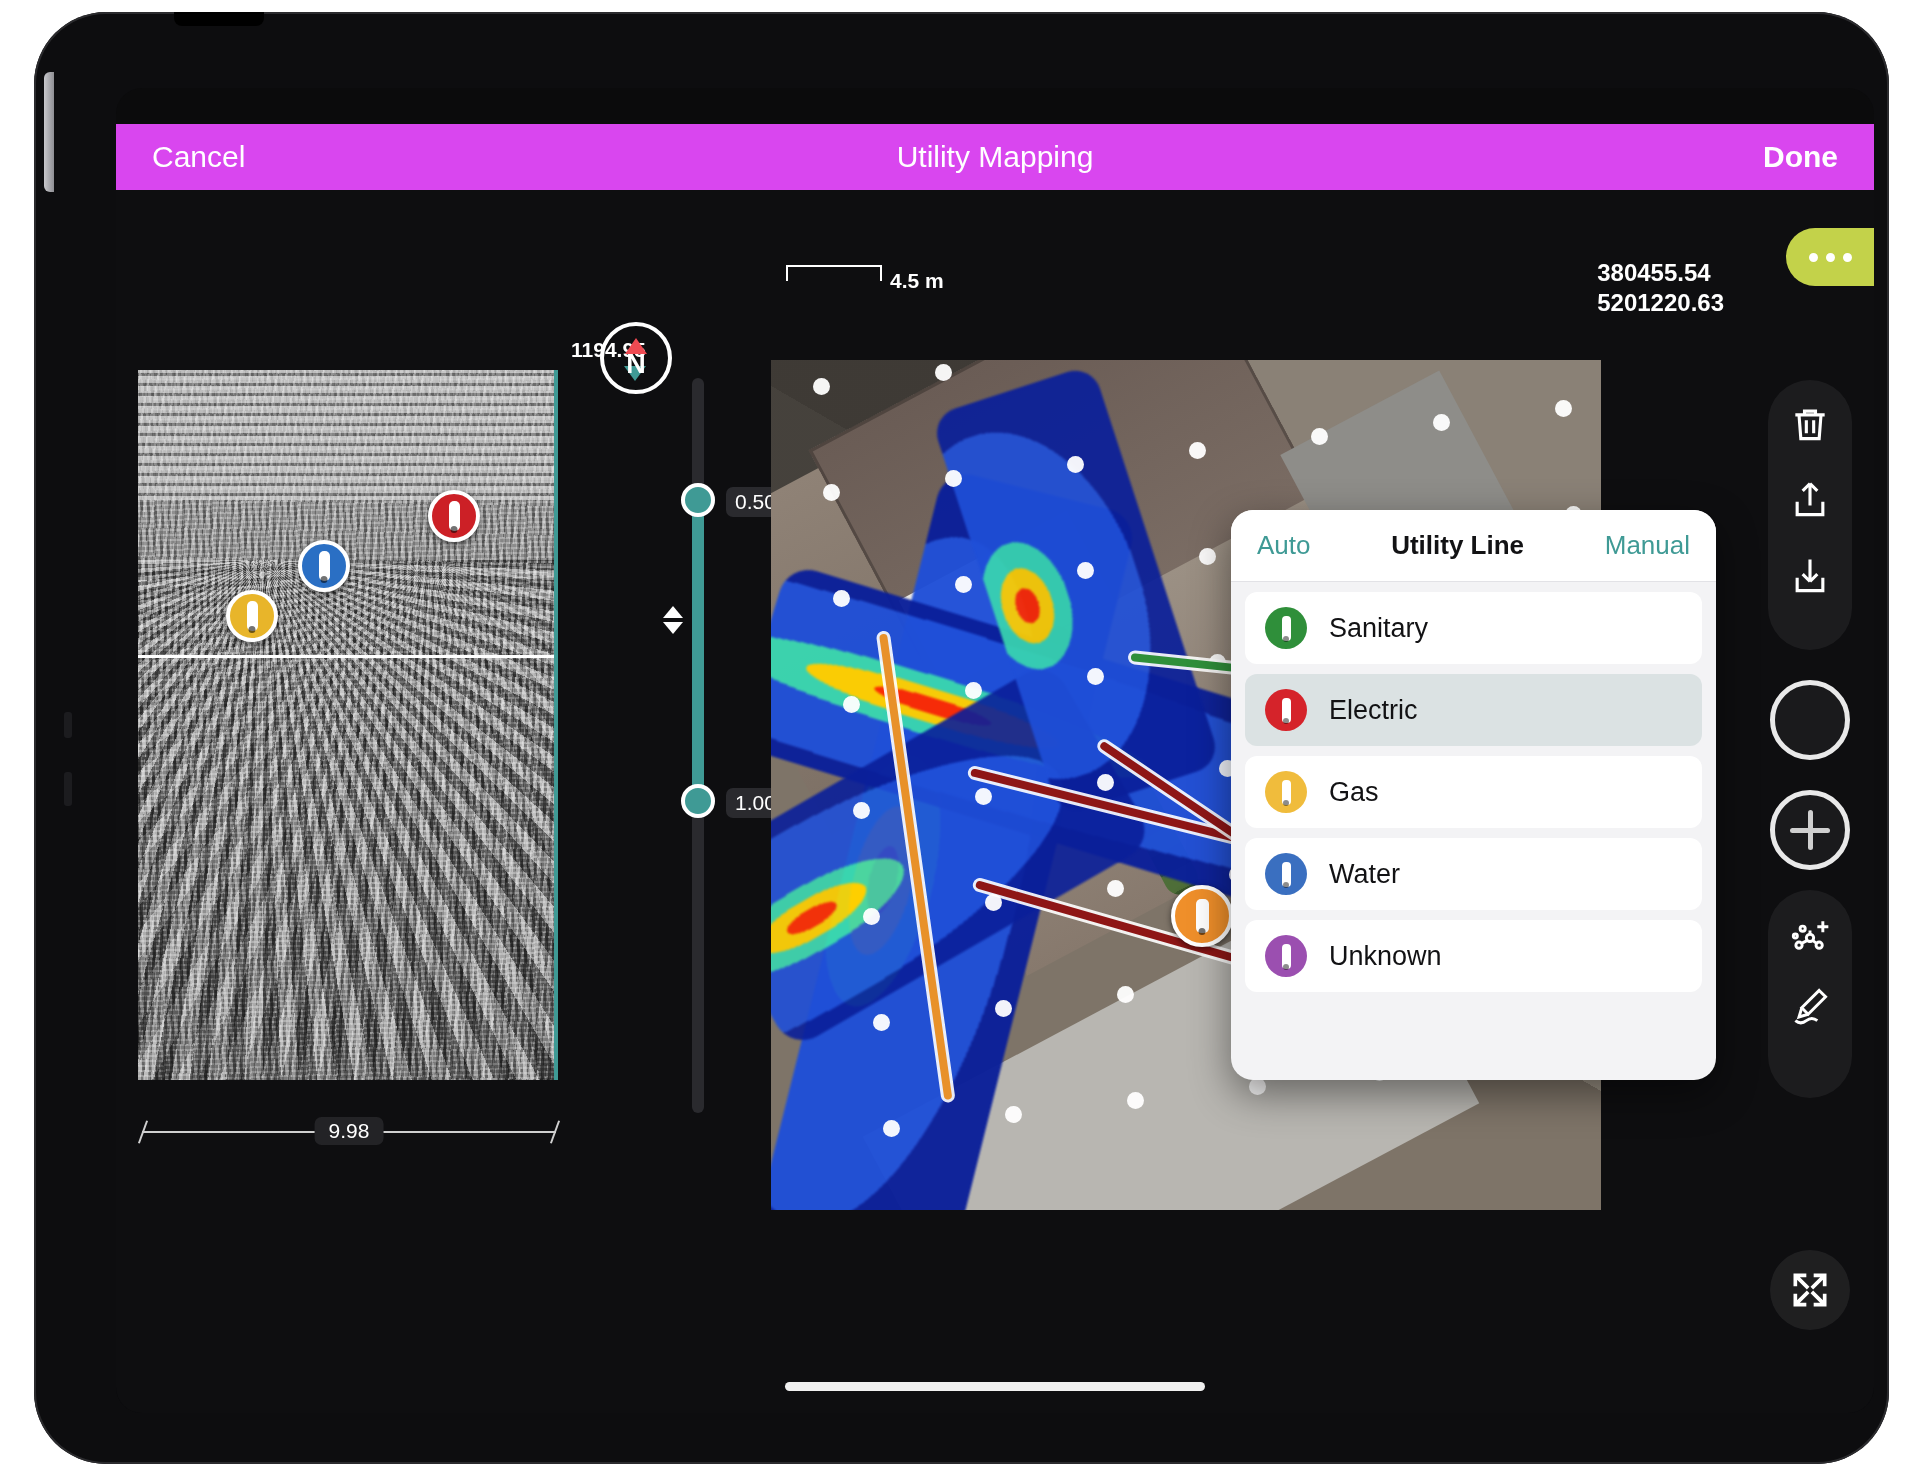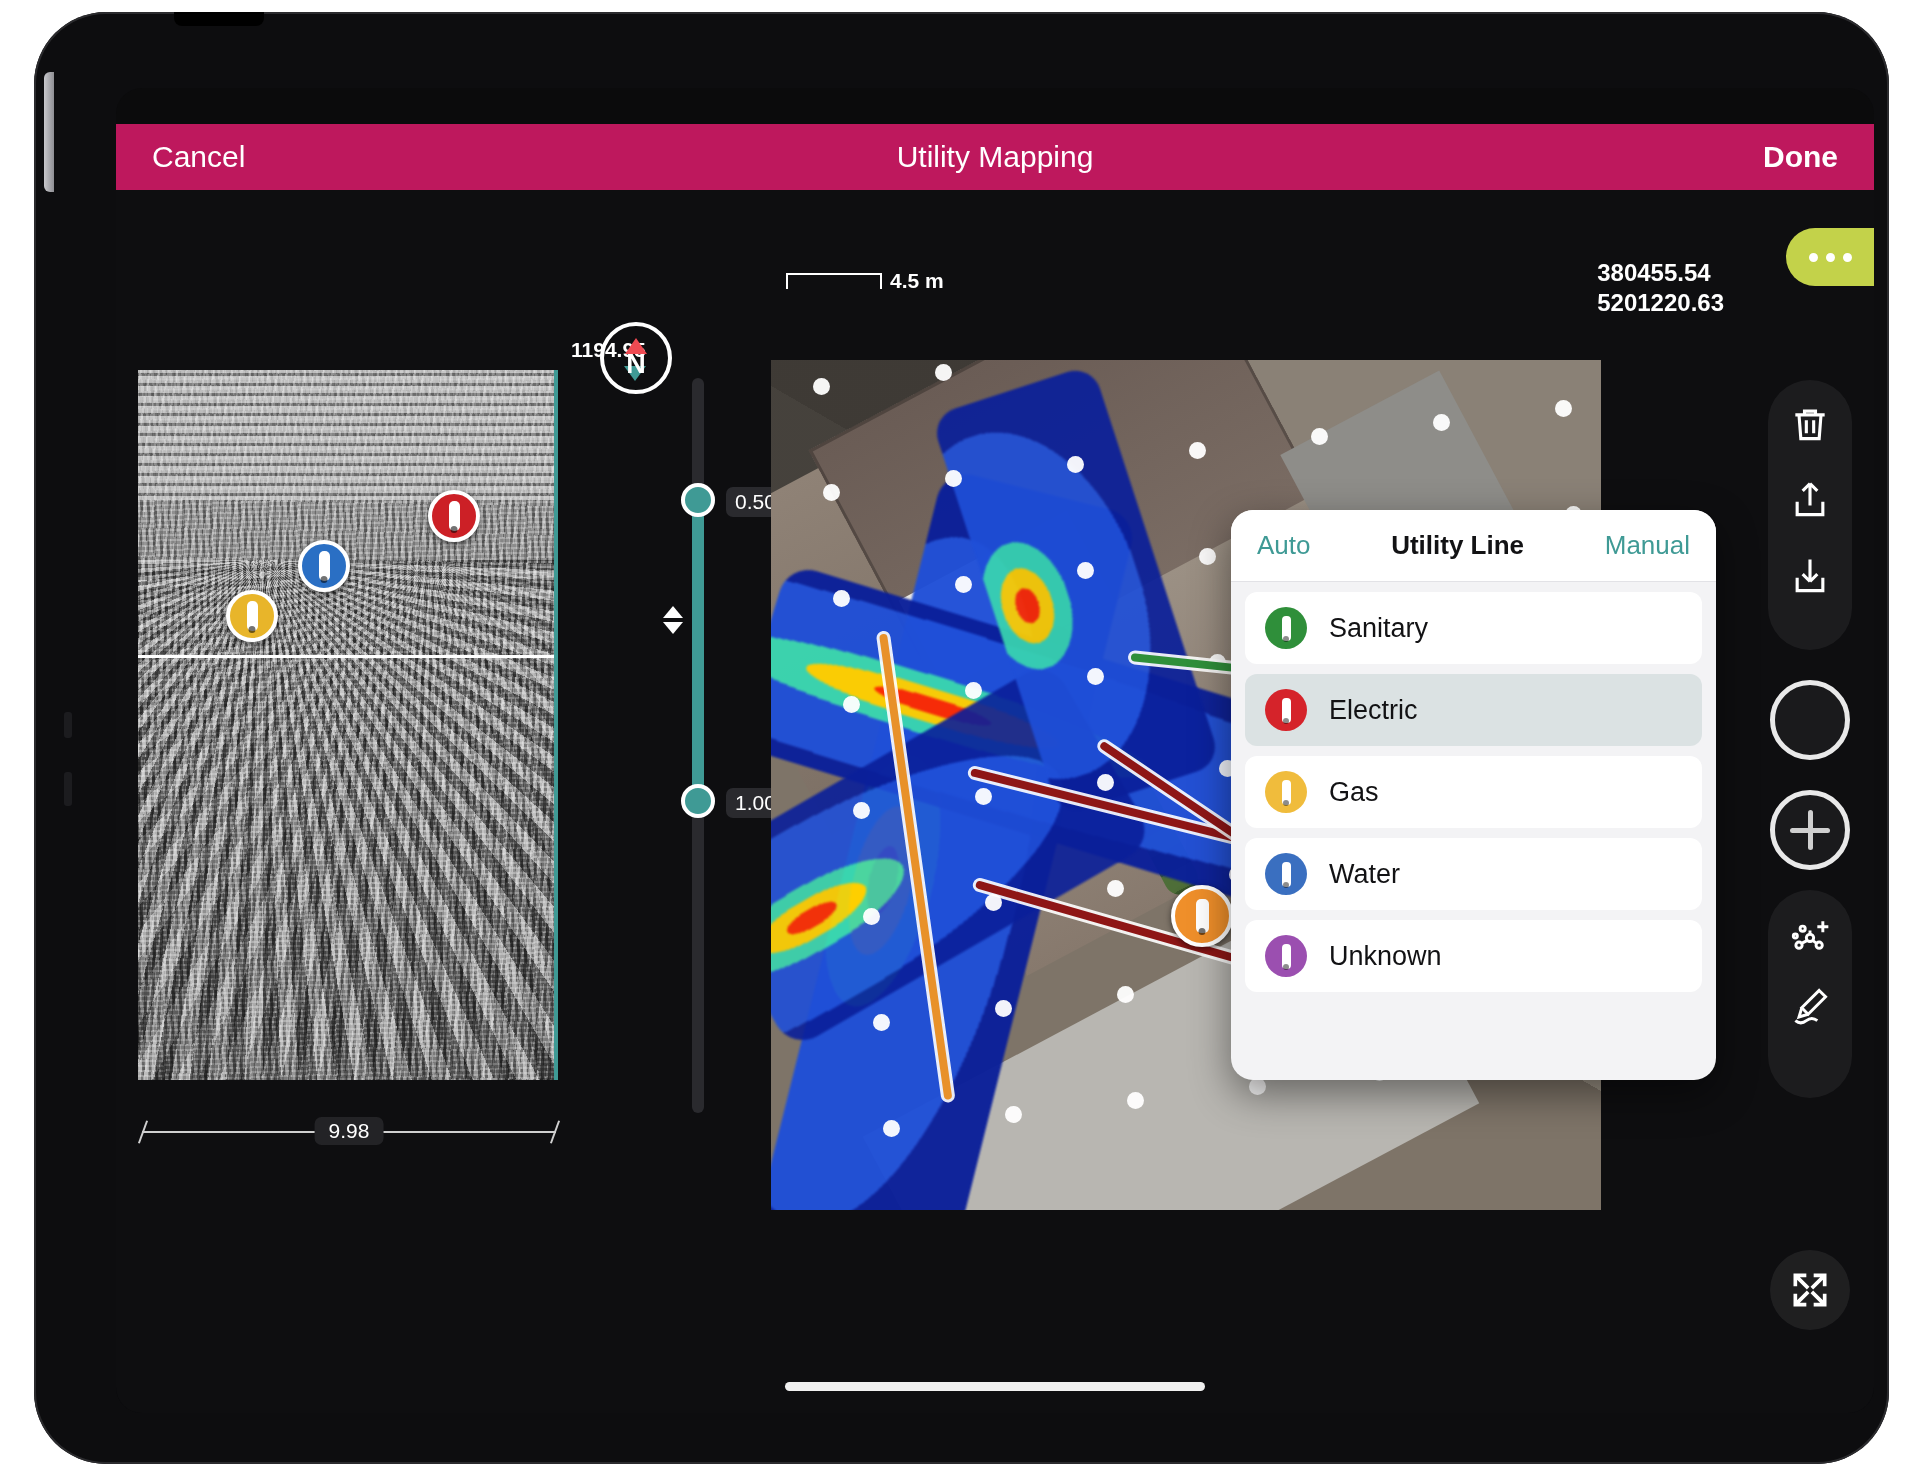--- a/index.html
+++ b/index.html
@@ -67,21 +67,21 @@
   }
   .battery::after {
     content:""; position:absolute; right:-5px; top:5px;
     width:3px; height:7px; background:#fff; border-radius:0 2px 2px 0;
   }
   .battery .fill { width:100%; height:100%; background:#fff; border-radius:2px; }
 
   
   #nav-bar {
     position:absolute; left:0; top:36px; width:100%; height: 66px;
-    background: #be185d;
+    background: #d946ef;
     display:flex; align-items:center; padding: 0 36px;
     color:#fff;
   }
   #nav-cancel { font-size: 30px; color:#ffffff; }
   #nav-title {
     position:absolute; left:0; right:0; text-align:center;
     font-size: 30px; color:#ffffff; pointer-events:none;
   }
   #nav-done { margin-left:auto; font-size: 30px; font-weight:600; color:#ffffff; z-index:2; }
 
@@ -318,21 +318,21 @@
   #line-orange { left: 112px; top: 270px; width: 470px; background:#e8912a; transform: rotate(82deg); transform-origin: left center;}
   #line-green { left: 360px; top: 293px; width: 120px; background:#2f8f3a; transform: rotate(6deg); transform-origin: left center;}
 
   
   .coord-label {
     position:absolute; color:#ffffff; font-size: 24px; font-weight: bold; line-height: 1.25;
   }
   #coord-top-right { right: 150px; top: 68px; text-align:left; }
   #coord-bottom-left { left: 668px; bottom: 270px; }
 
-  #scale-bar { position:absolute; left: 670px; top: 75px; display:flex; align-items:flex-end; gap:8px;}
+  #scale-bar { position:absolute; left: 670px; top: 75px; display:flex; align-items:flex-start; gap:8px;}
   #scale-rule { width: 96px; height: 16px; border:2px solid #ffffff; border-top:2px solid #ffffff; border-bottom:none;}
   #scale-text { color:#fff; font-size: 21px; font-weight: bold; position:relative; top:4px;}
 
   
   #utility-popover {
     position:absolute; left: 1115px; top: 320px;
     width: 485px; height: 570px;
     background: #f3f3f5;
     border-radius: 22px;
     box-shadow: 0 14px 40px rgba(0,0,0,.45);

